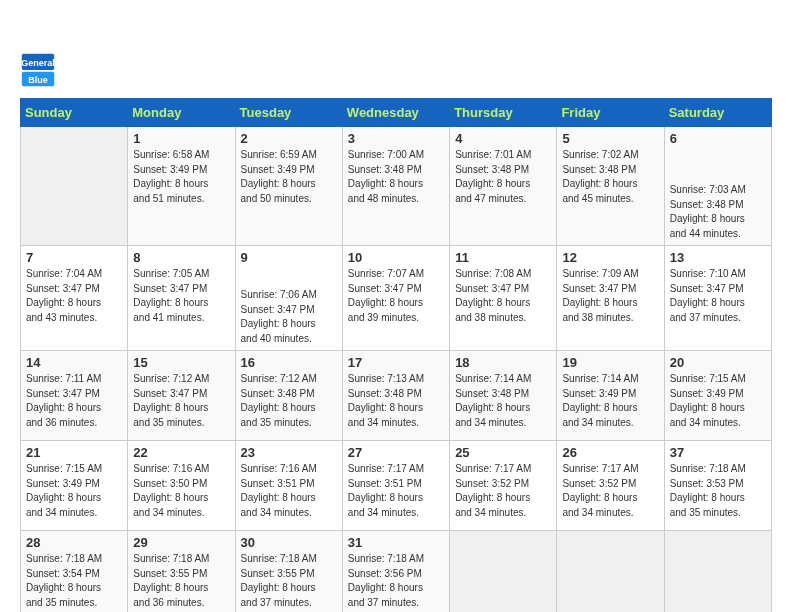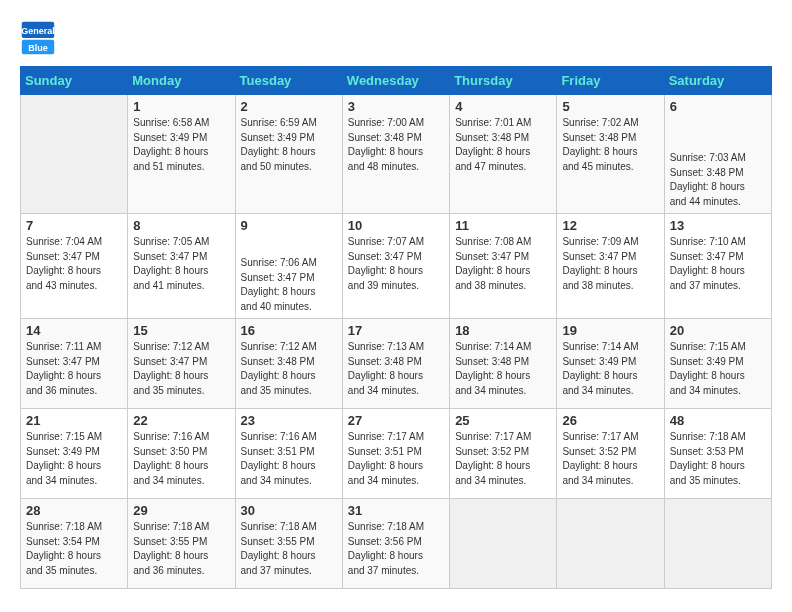--- a/index.html
+++ b/index.html
@@ -11,20 +11,21 @@
       padding: 20px;
     }
     .header-area {
       display: flex;
       justify-content: space-between;
       align-items: flex-start;
       margin-bottom: 10px;
     }
     .logo {
       display: flex;
+      margin-top: 32px;
     }
     .logo-text {
       font-size: 22px;
       font-weight: bold;
       color: #333;
       line-height: 1.1;
     }
     .logo-text span {
       color: #1565c0;
     }
@@ -45,21 +46,21 @@
       font-size: 16px;
       color: #444;
     }
     table {
       width: 100%;
       border-collapse: collapse;
       table-layout: fixed;
     }
     thead tr {
       background-color: #1565c0;
-      color: #5eead4;
+      color: #bef264;
     }
     thead th {
       padding: 6px 4px;
       font-size: 13px;
       font-weight: bold;
       text-align: left;
       border: 1px solid #1565c0;
     }
     tbody tr {
       vertical-align: top;
@@ -314,21 +315,21 @@
 and 34 minutes.</div>
         </td>
         <td>
           <span class="day-num">26</span>
           <div class="day-info" style="white-space: pre-line;">Sunrise: 7:17 AM
 Sunset: 3:52 PM
 Daylight: 8 hours
 and 34 minutes.</div>
         </td>
         <td>
-          <span class="day-num">48</span>
+          <span class="day-num">37</span>
           <div class="day-info" style="white-space: pre-line;">Sunrise: 7:18 AM
 Sunset: 3:53 PM
 Daylight: 8 hours
 and 35 minutes.</div>
         </td>
       </tr>
       <tr>
         <td>
           <span class="day-num">28</span>
           <div class="day-info" style="white-space: pre-line;">Sunrise: 7:18 AM

